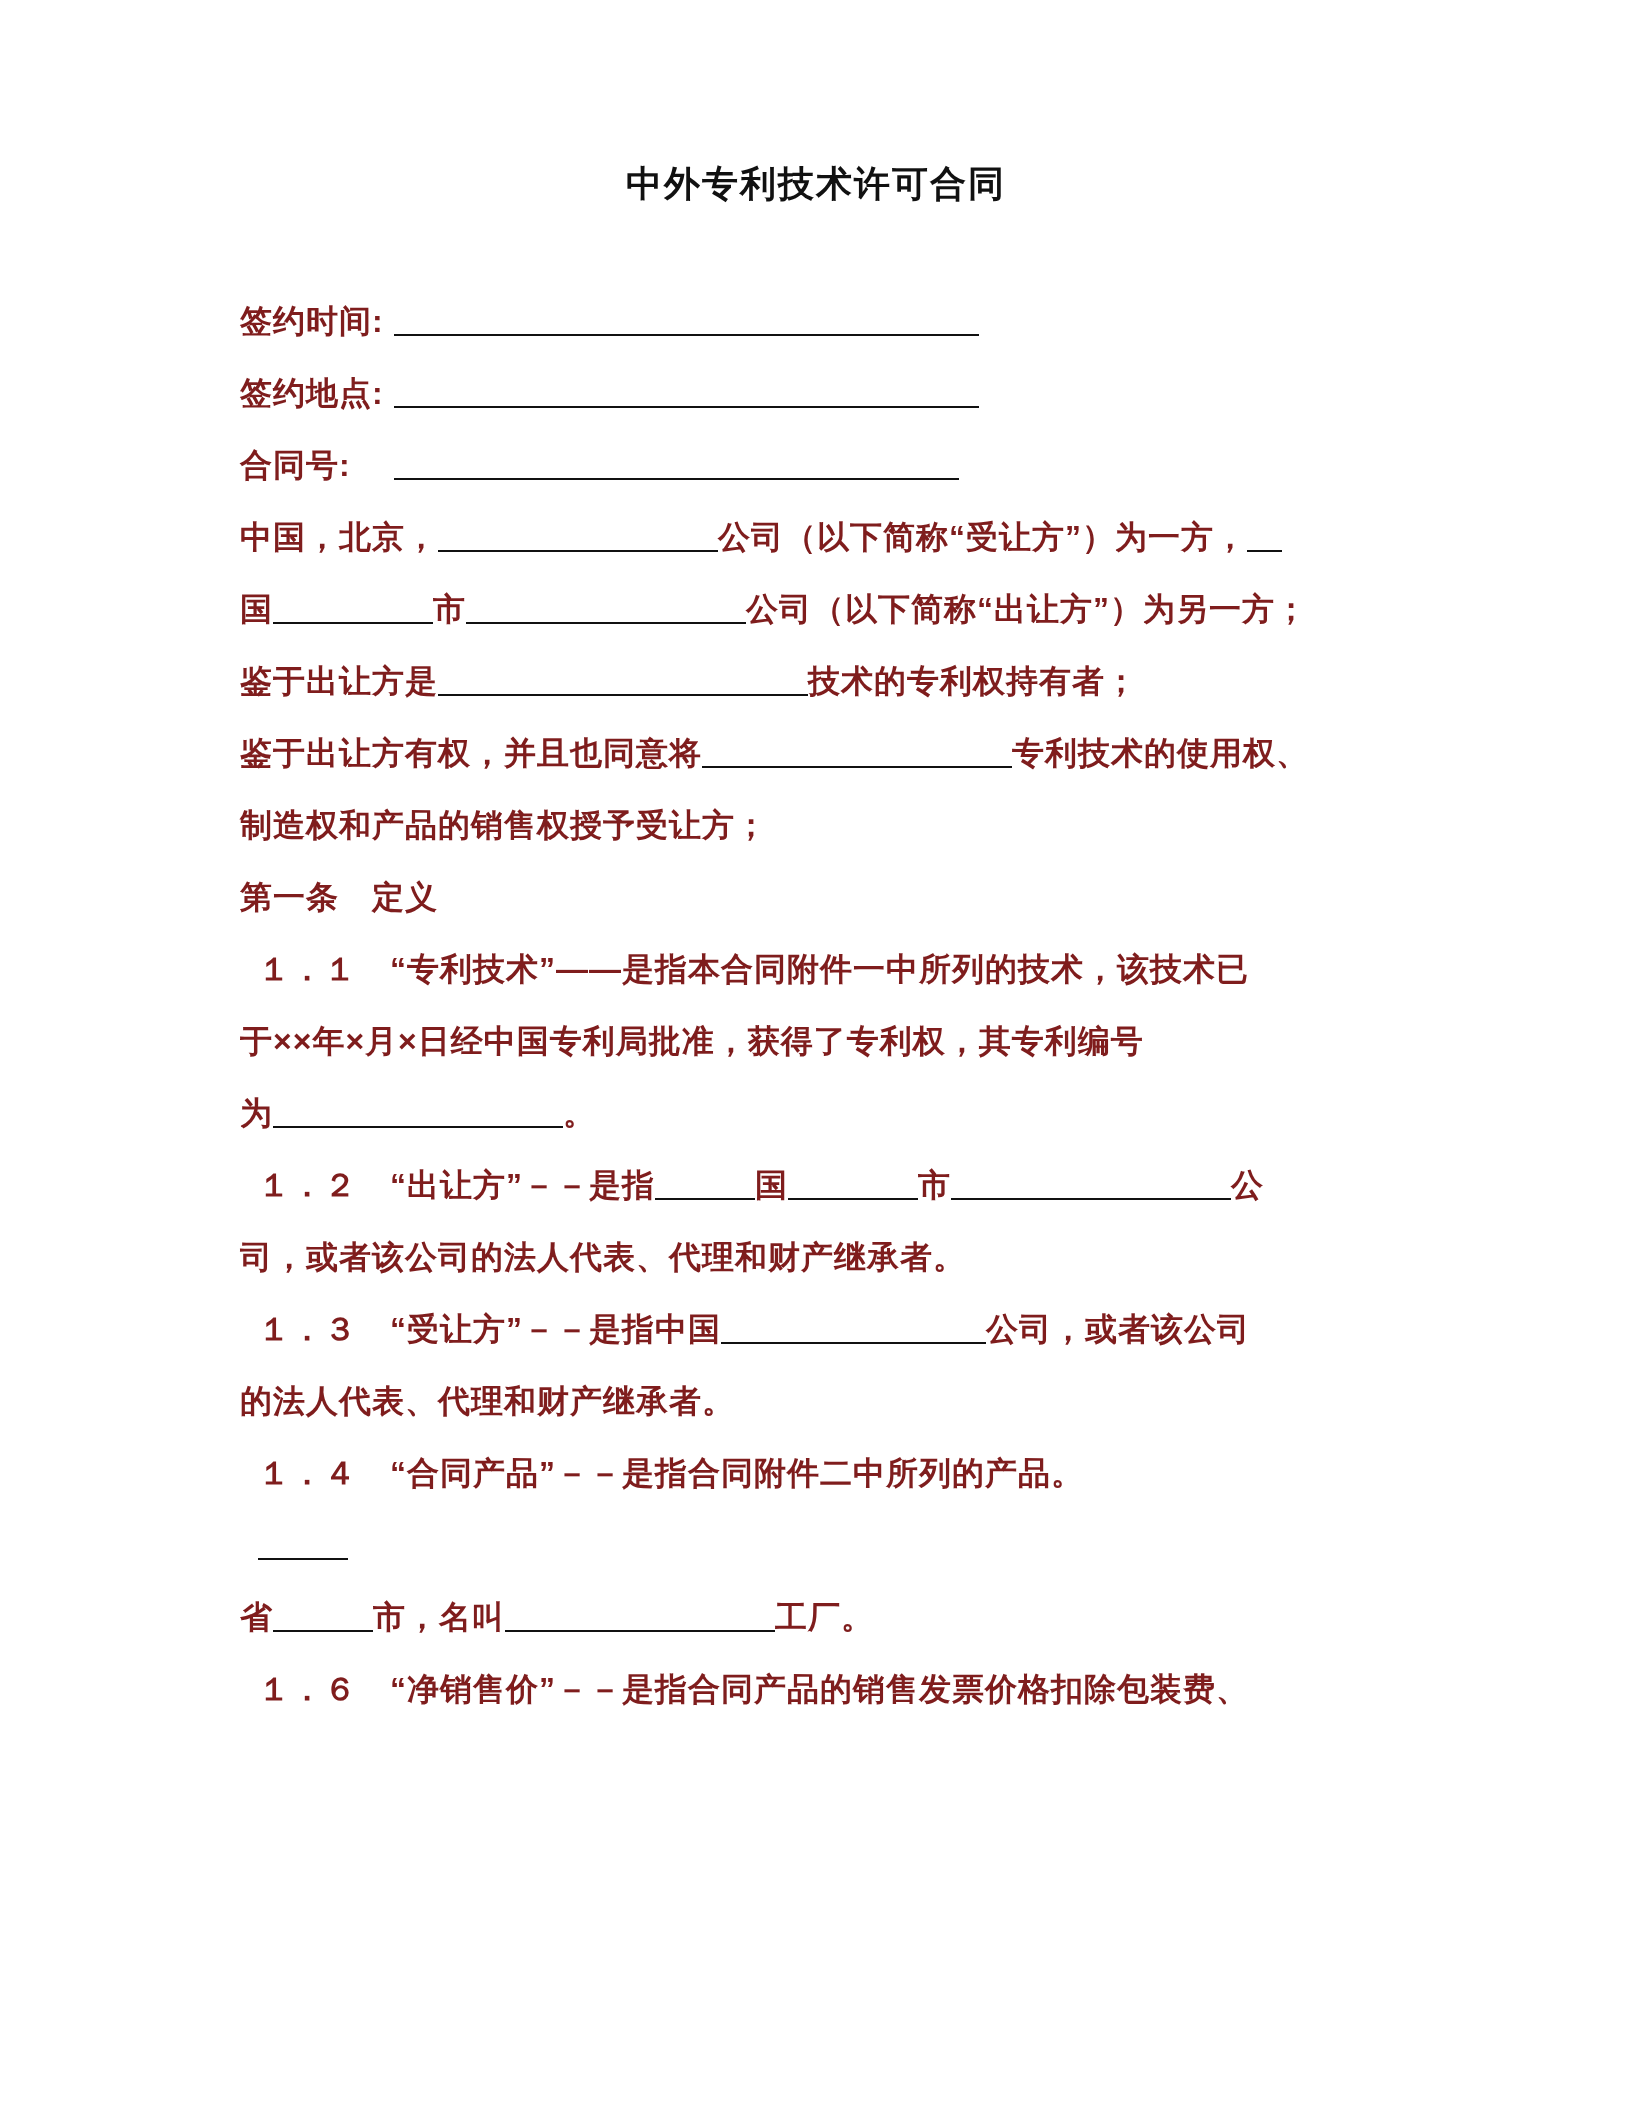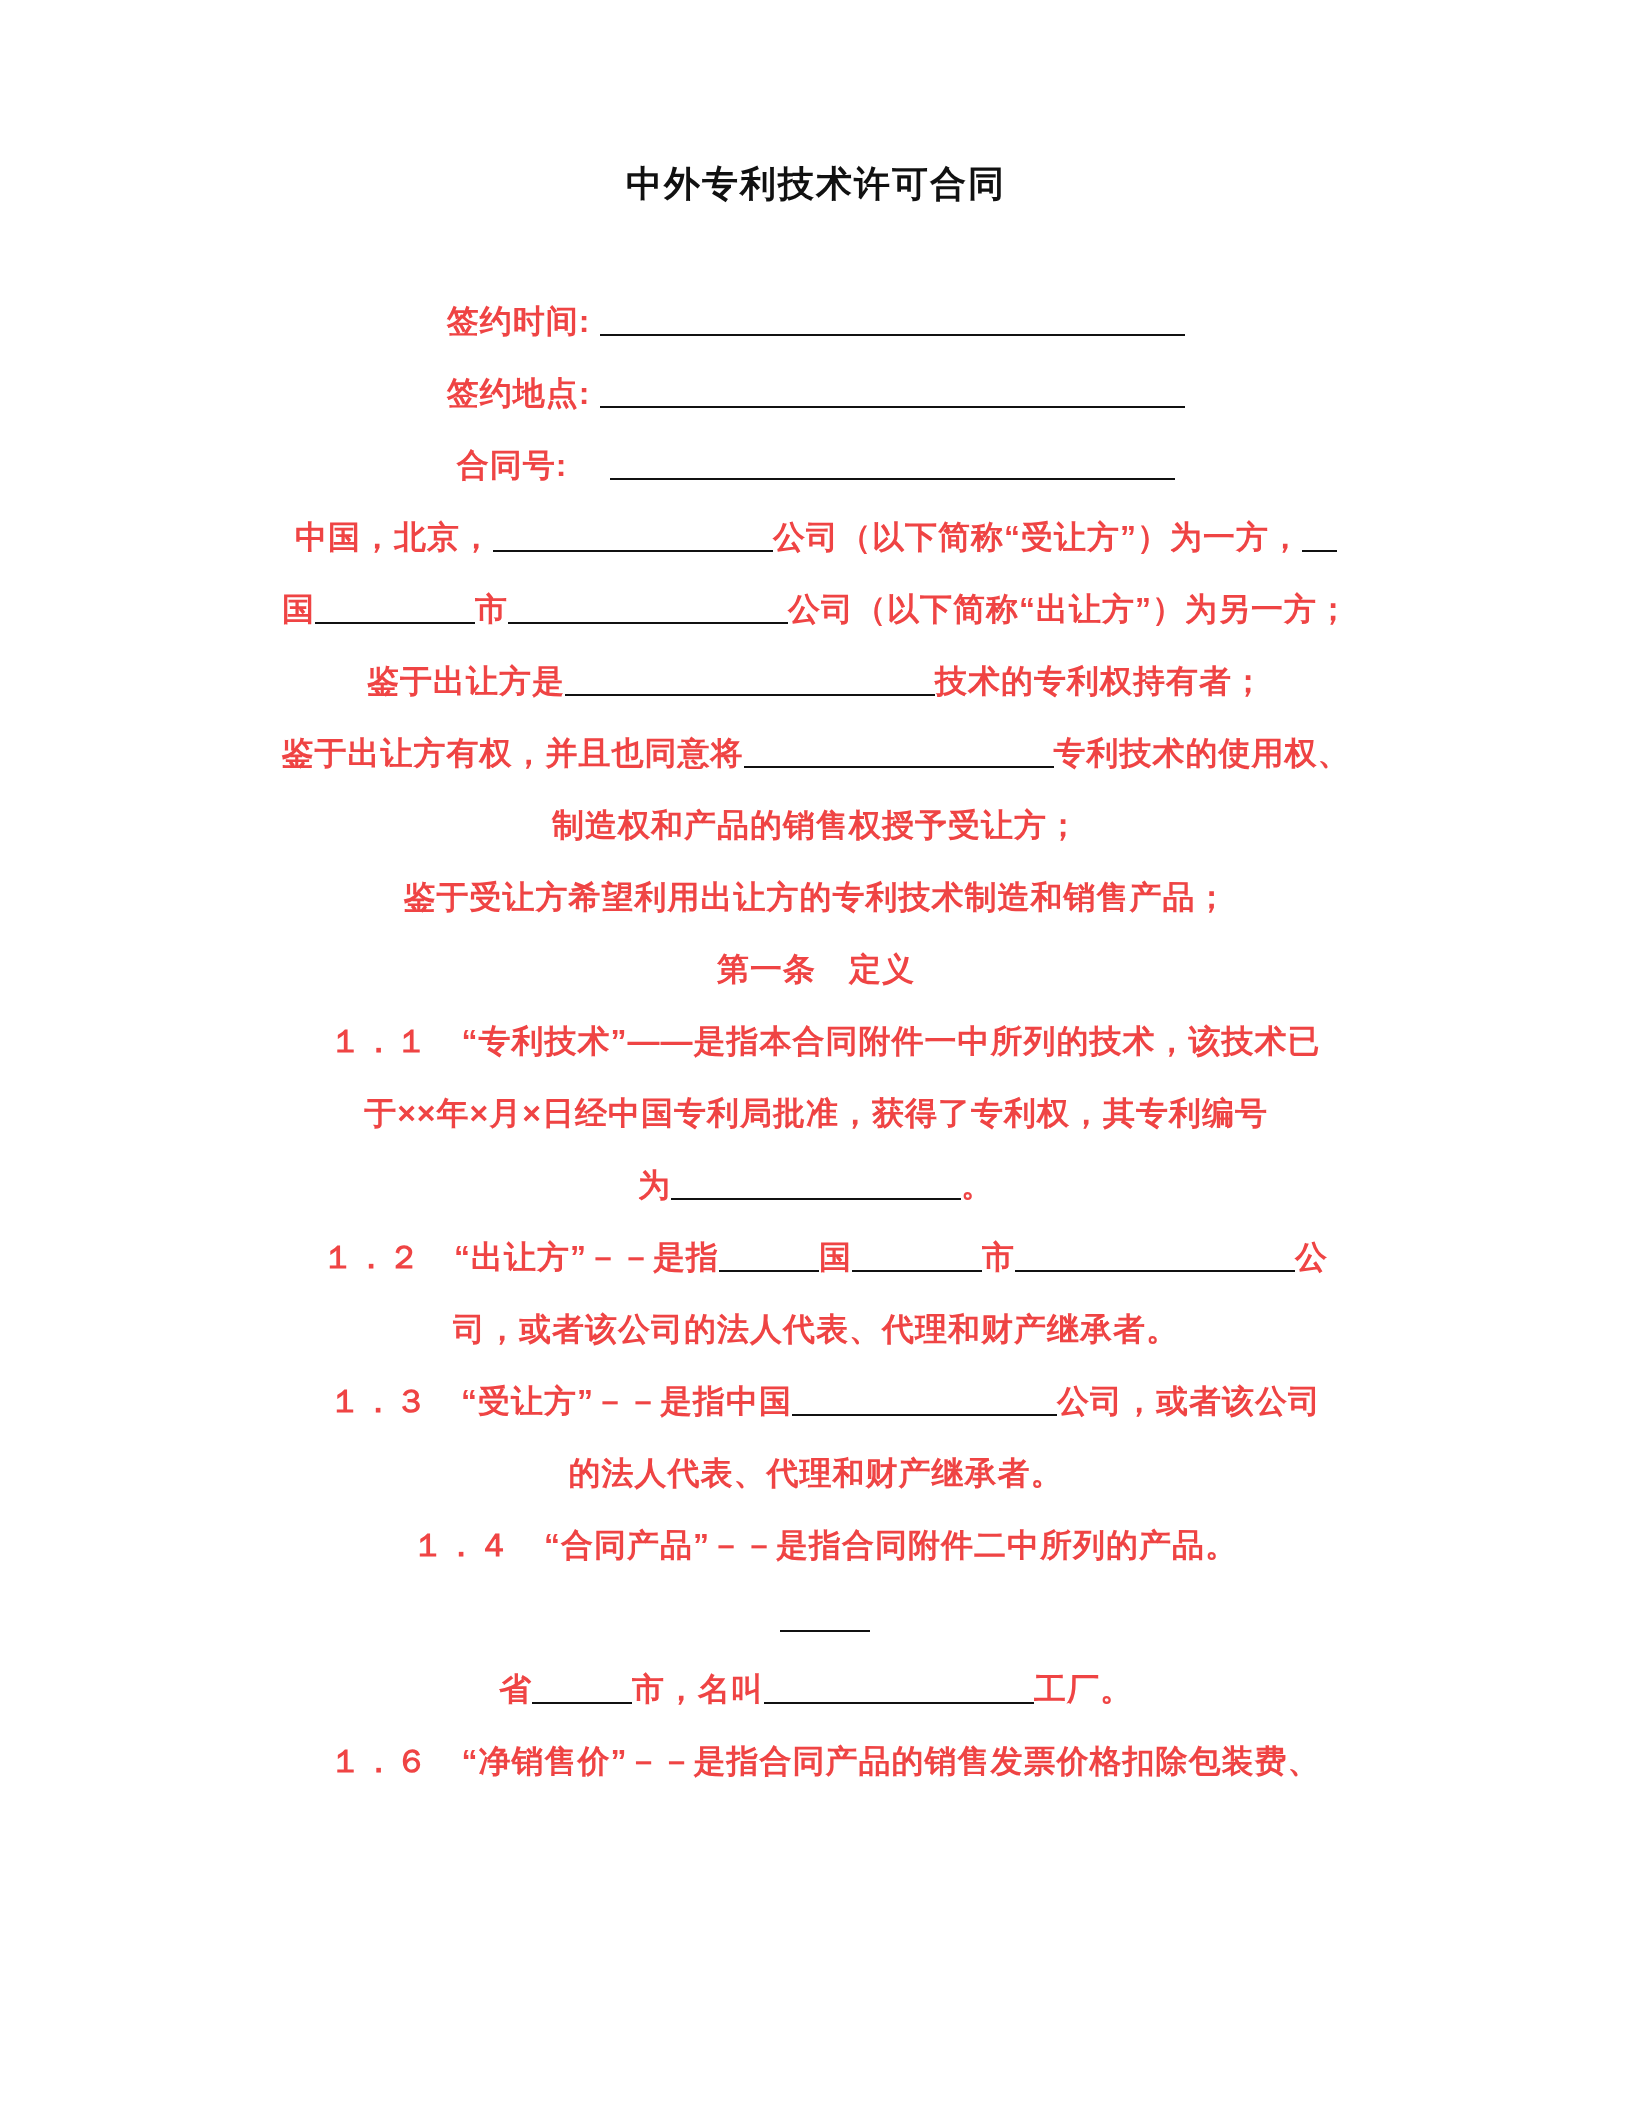--- a/index.html
+++ b/index.html
@@ -30,22 +30,21 @@
   }
   .doc-body {
     margin-top: 76px;
   }
   .line {
     height: 72px;
     line-height: 72px;
     font-size: 32px;
     font-weight: bold;
     white-space: nowrap;
-    color: #ef4444;
-    text-align: center;
+    color: #7f1d1d;
   }
   .line.indent {
     padding-left: 18px;
   }
   .txt {
     white-space: pre;
     letter-spacing: 1px;
   }
   .blank {
     display: inline-block;
@@ -61,21 +60,20 @@
   <h1 class="title">中外专利技术许可合同</h1>
   <div class="doc-body">
       <div class="line"><span class="txt">签约时间: </span><span class="blank" style="width: 585px;"></span></div>
       <div class="line"><span class="txt">签约地点: </span><span class="blank" style="width: 585px;"></span></div>
       <div class="line"><span class="txt">合同号: 　</span><span class="blank" style="width: 565px;"></span></div>
       <div class="line"><span class="txt">中国，北京，</span><span class="blank" style="width: 280px;"></span><span class="txt">公司（以下简称“受让方”）为一方，</span><span class="blank" style="width: 35px;"></span></div>
       <div class="line"><span class="txt">国</span><span class="blank" style="width: 160px;"></span><span class="txt">市</span><span class="blank" style="width: 280px;"></span><span class="txt">公司（以下简称“出让方”）为另一方；</span></div>
       <div class="line"><span class="txt">鉴于出让方是</span><span class="blank" style="width: 370px;"></span><span class="txt">技术的专利权持有者；</span></div>
       <div class="line"><span class="txt">鉴于出让方有权，并且也同意将</span><span class="blank" style="width: 310px;"></span><span class="txt">专利技术的使用权、</span></div>
       <div class="line"><span class="txt">制造权和产品的销售权授予受让方；</span></div>
-      <div class="line"><span class="txt">鉴于受让方希望利用出让方的专利技术制造和销售产品；</span></div>
       <div class="line"><span class="txt">第一条　定义</span></div>
       <div class="line indent"><span class="txt">１．１　“专利技术”——是指本合同附件一中所列的技术，该技术已</span></div>
       <div class="line"><span class="txt">于××年×月×日经中国专利局批准，获得了专利权，其专利编号</span></div>
       <div class="line"><span class="txt">为</span><span class="blank" style="width: 290px;"></span><span class="txt">。</span></div>
       <div class="line indent"><span class="txt">１．２　“出让方”－－是指</span><span class="blank" style="width: 100px;"></span><span class="txt">国</span><span class="blank" style="width: 130px;"></span><span class="txt">市</span><span class="blank" style="width: 280px;"></span><span class="txt">公</span></div>
       <div class="line"><span class="txt">司，或者该公司的法人代表、代理和财产继承者。</span></div>
       <div class="line indent"><span class="txt">１．３　“受让方”－－是指中国</span><span class="blank" style="width: 265px;"></span><span class="txt">公司，或者该公司</span></div>
       <div class="line"><span class="txt">的法人代表、代理和财产继承者。</span></div>
       <div class="line indent"><span class="txt">１．４　“合同产品”－－是指合同附件二中所列的产品。</span></div>
       <div class="line indent"><span class="blank" style="width: 90px;"></span></div>

